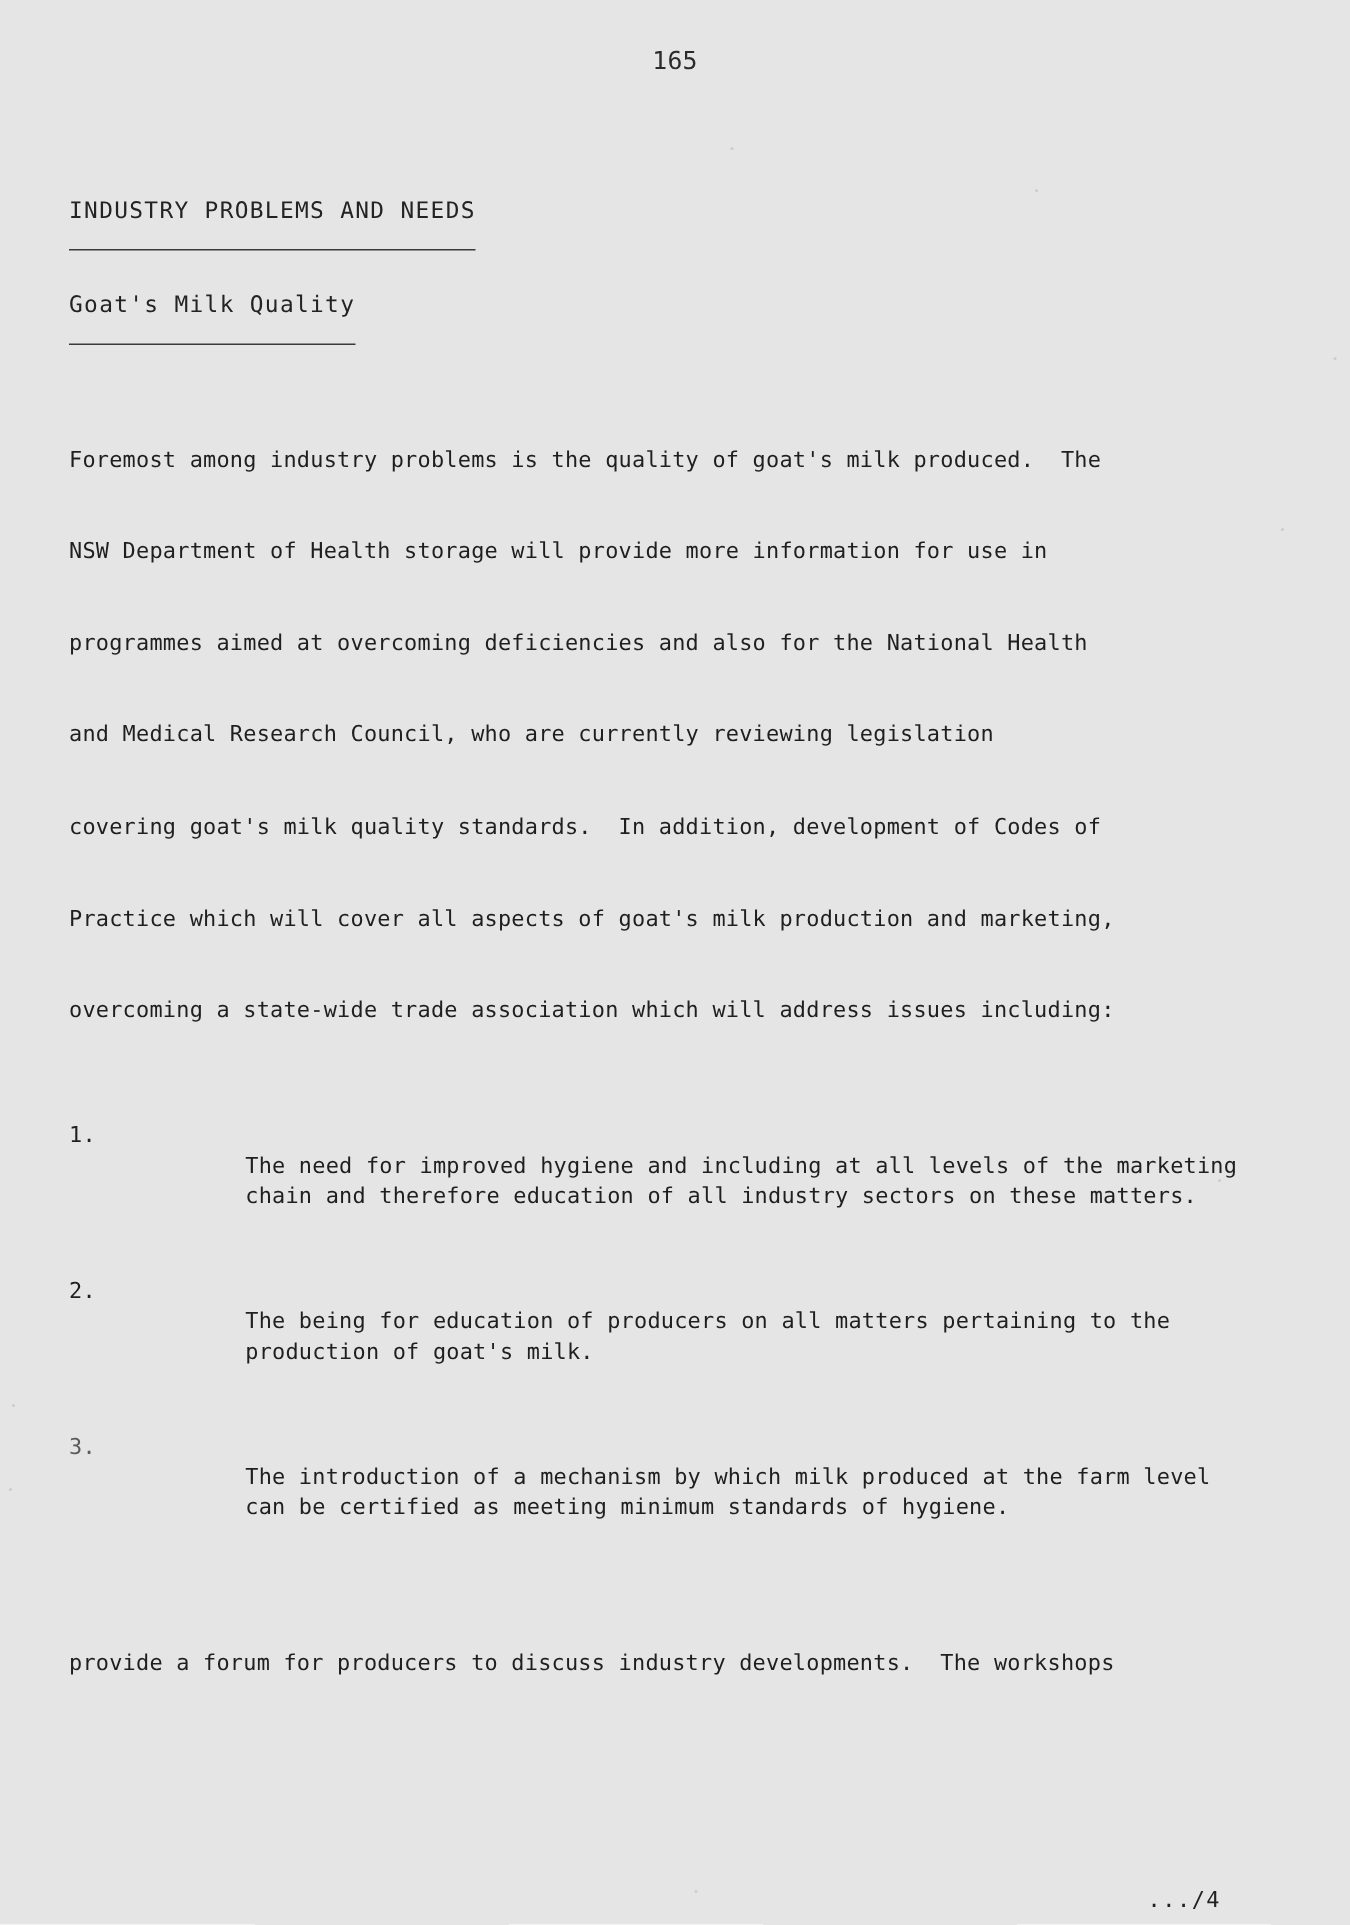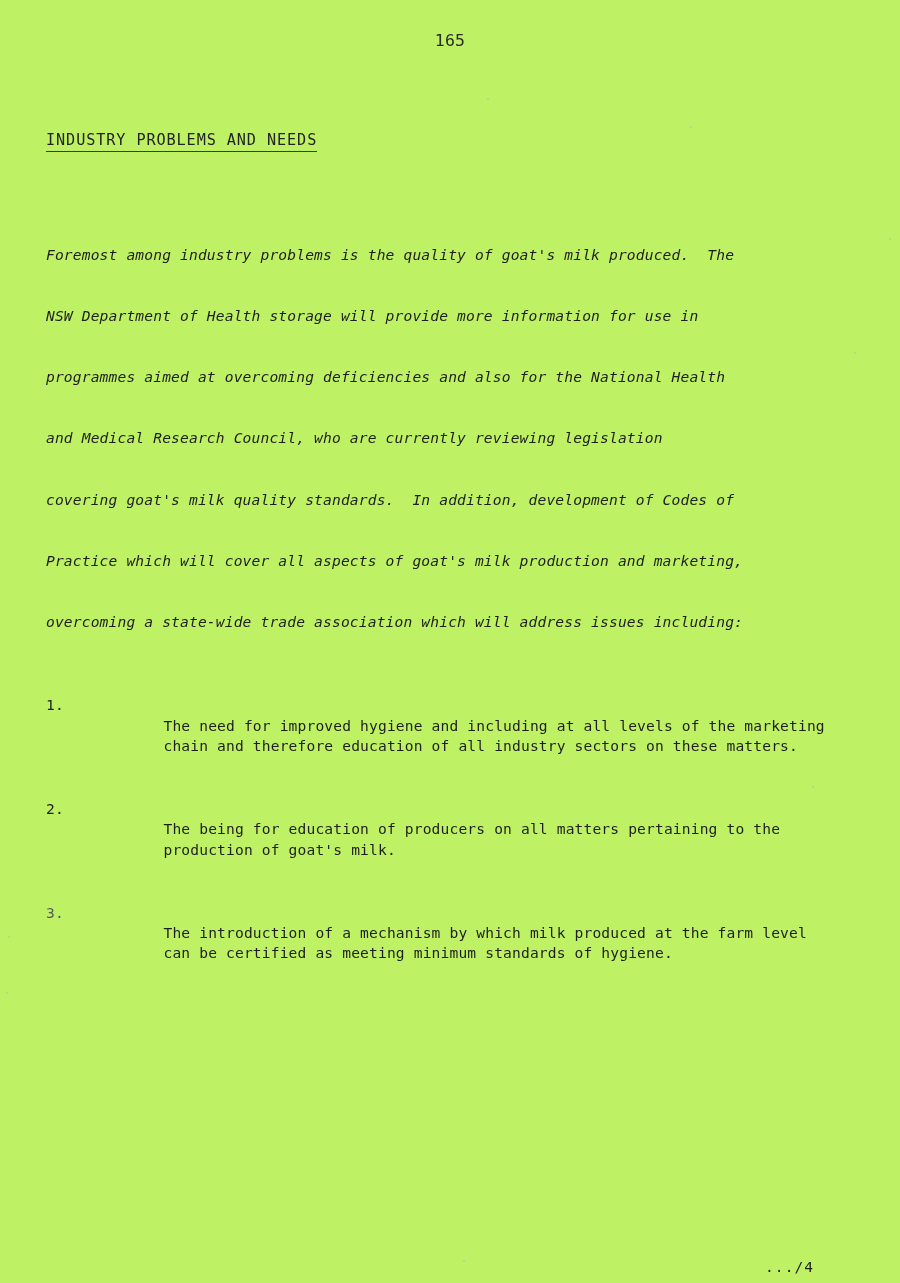--- a/index.html
+++ b/index.html
@@ -7,21 +7,21 @@
     padding: 0;
     background: #ffffff;
   }
   body {
     font-family: "DejaVu Sans Mono", "Liberation Mono", monospace;
   }
   .page {
     position: relative;
     width: 900px;
     height: 1283px;
-    background: #bef264;
+    background: #e5e5e5;
     overflow: hidden;
     box-sizing: border-box;
   }
   .page-number {
     position: absolute;
     top: 31px;
     left: 0;
     width: 900px;
     text-align: center;
     font-size: 16.5px;
@@ -34,32 +34,31 @@
     top: 130px;
     width: 810px;
   }
   .heading {
     font-size: 15.2px;
     line-height: 19px;
     color: #232323;
     letter-spacing: 0.9px;
     display: inline-block;
     border-bottom: 1.4px solid #3a3a3a;
-    padding-bottom: 1px;
+    padding-bottom: 16px;
     white-space: pre;
   }
   .heading-wrap { margin: 0; }
   .para {
     font-size: 14.6px;
     line-height: 20.4px;
     color: #1f1f1f;
     letter-spacing: 0.15px;
     white-space: pre-wrap;
     margin: 0;
-    font-style: italic;
   }
   .para .ln { display: block; }
   .list-item {
     display: flex;
     align-items: flex-start;
     font-size: 14.6px;
     line-height: 20.4px;
     color: #1f1f1f;
     letter-spacing: 0.15px;
   }
@@ -104,20 +103,23 @@
   <div class="page-number">165</div>
 
   <div class="body-col">
 
     <div class="heading-wrap">
       <span class="heading">INDUSTRY PROBLEMS AND NEEDS</span>
     </div>
 
     <div class="gap-lg"></div>
 
+    <div class="heading-wrap">
+      <span class="heading">Goat's Milk Quality</span>
+    </div>
 
     <div class="gap-lg"></div>
 
     <p class="para">
       <span class="ln">Foremost among industry problems is the quality of goat's milk produced.  The</span>
       <span class="ln">NSW Department of Health storage will provide more information for use in</span>
       <span class="ln">programmes aimed at overcoming deficiencies and also for the National Health</span>
       <span class="ln">and Medical Research Council, who are currently reviewing legislation</span>
       <span class="ln">covering goat's milk quality standards.  In addition, development of Codes of</span>
       <span class="ln">Practice which will cover all aspects of goat's milk production and marketing,</span>
@@ -150,20 +152,21 @@
       <span class="list-num faded-num">3.</span>
       <span class="list-body">
         <span class="ln">The introduction of a mechanism by which milk produced at the farm level</span>
         <span class="ln">can be certified as meeting minimum standards of hygiene.</span>
       </span>
     </div>
 
     <div class="gap-md"></div>
 
     <p class="para">
+      <span class="ln">provide a forum for producers to discuss industry developments.  The workshops</span>
       
       
       
       
       
     </p>
 
   </div>
 
   <div class="footer">.../4</div>

